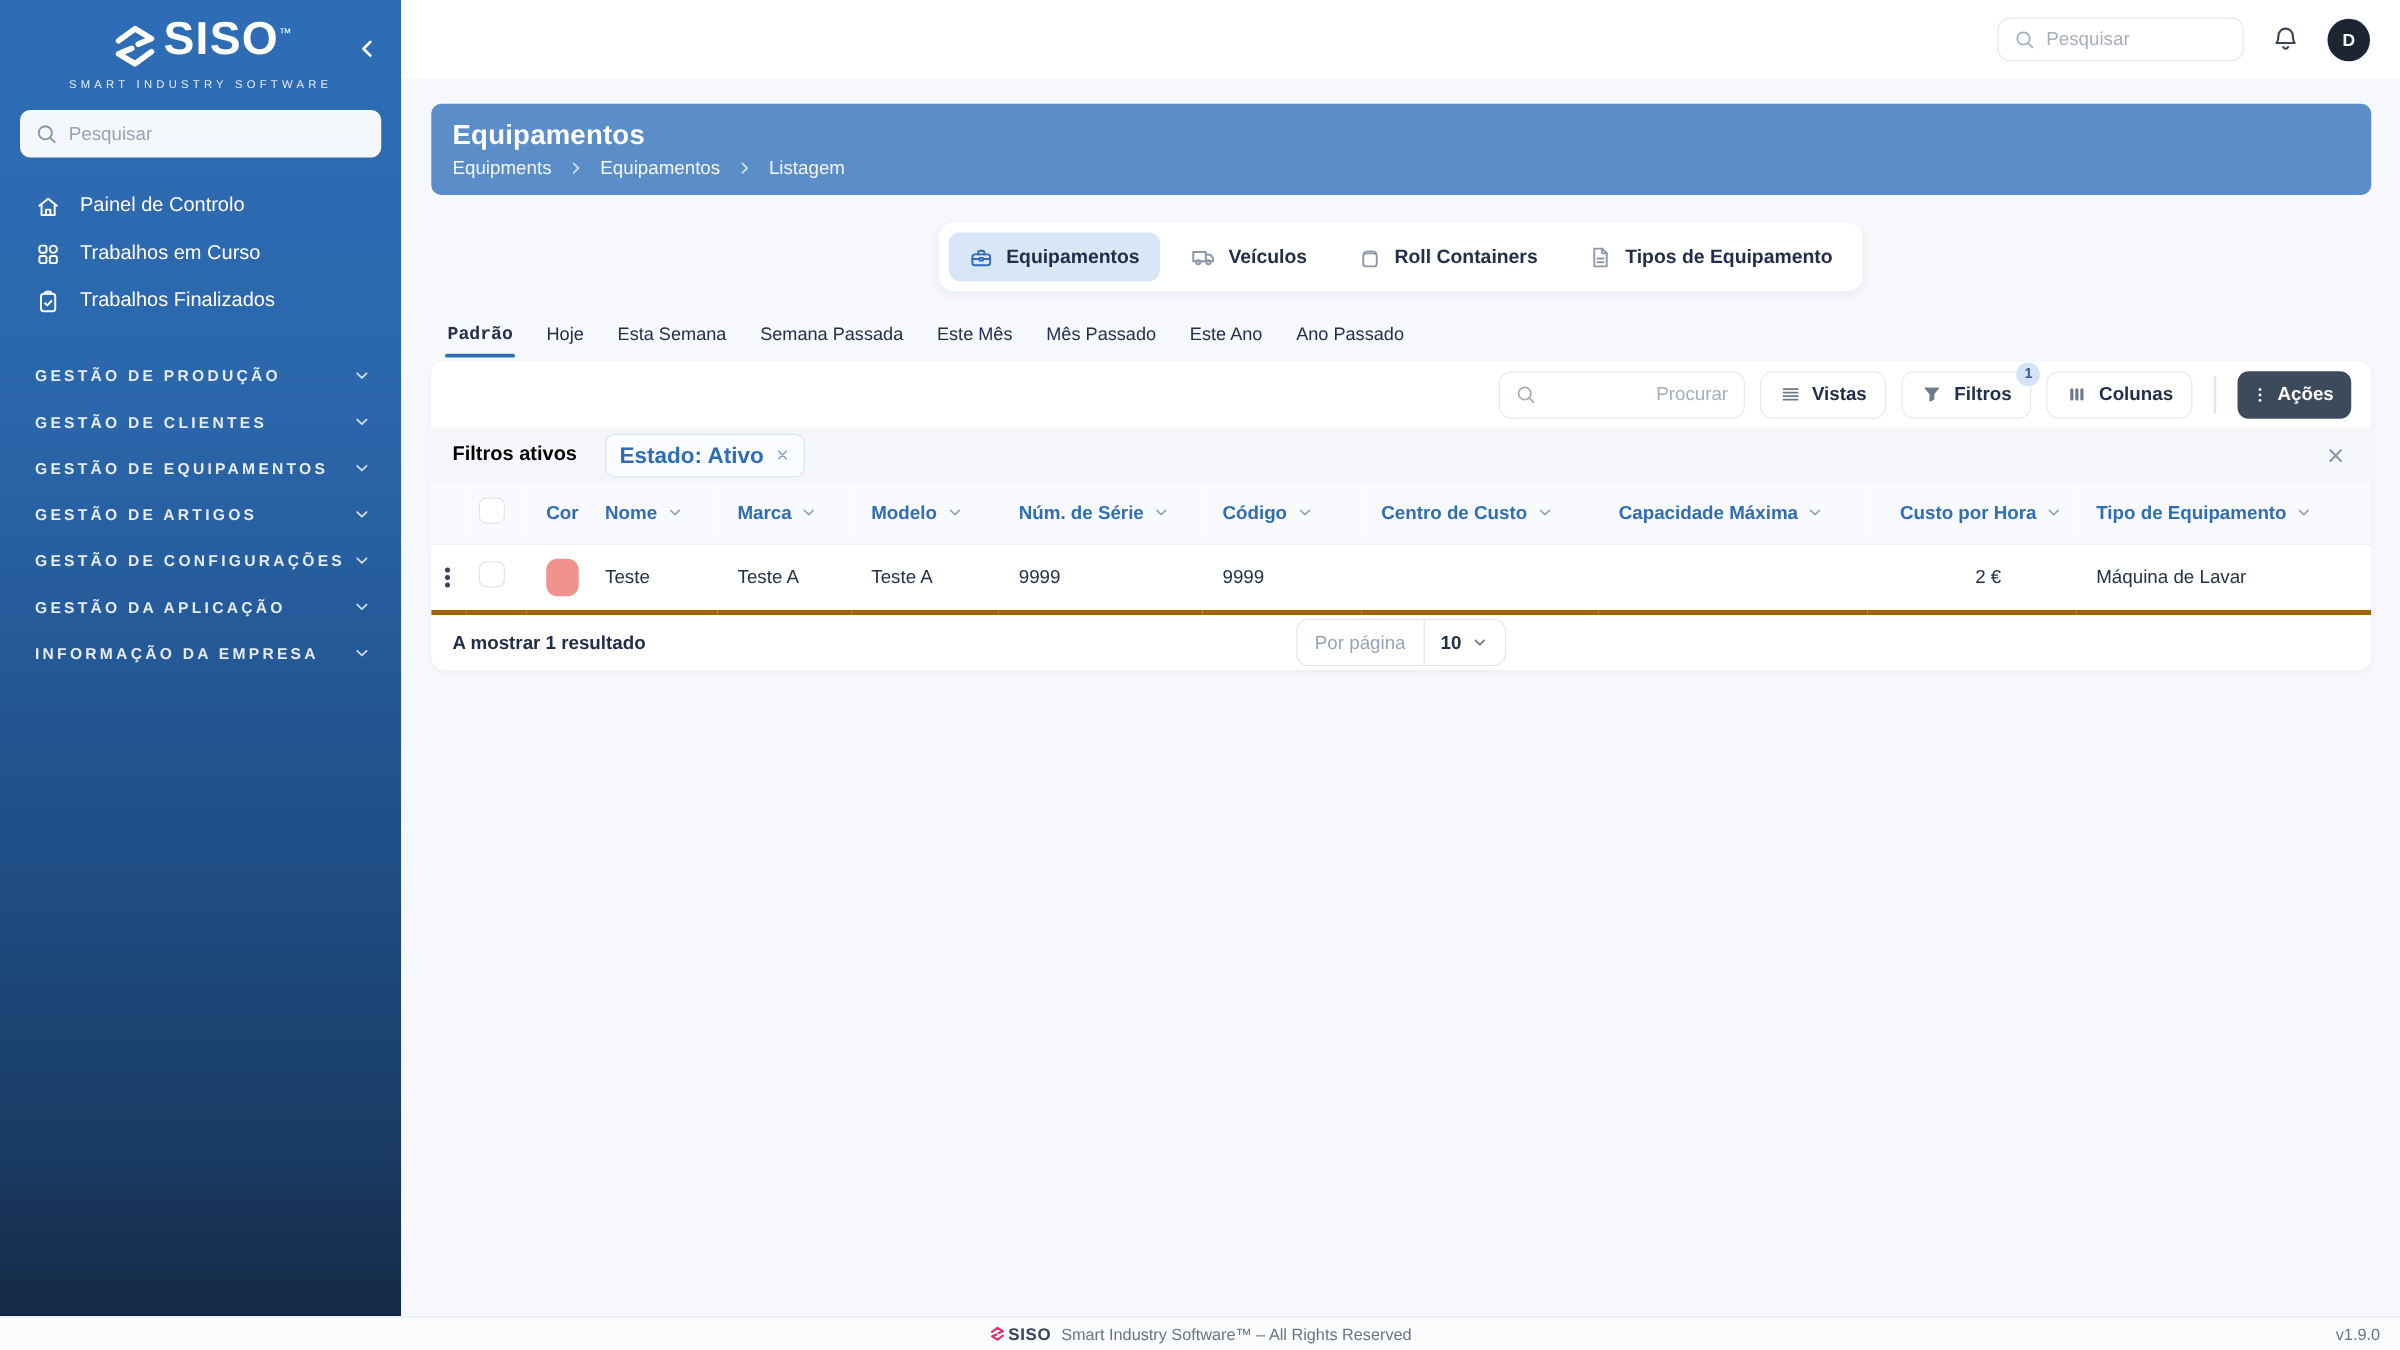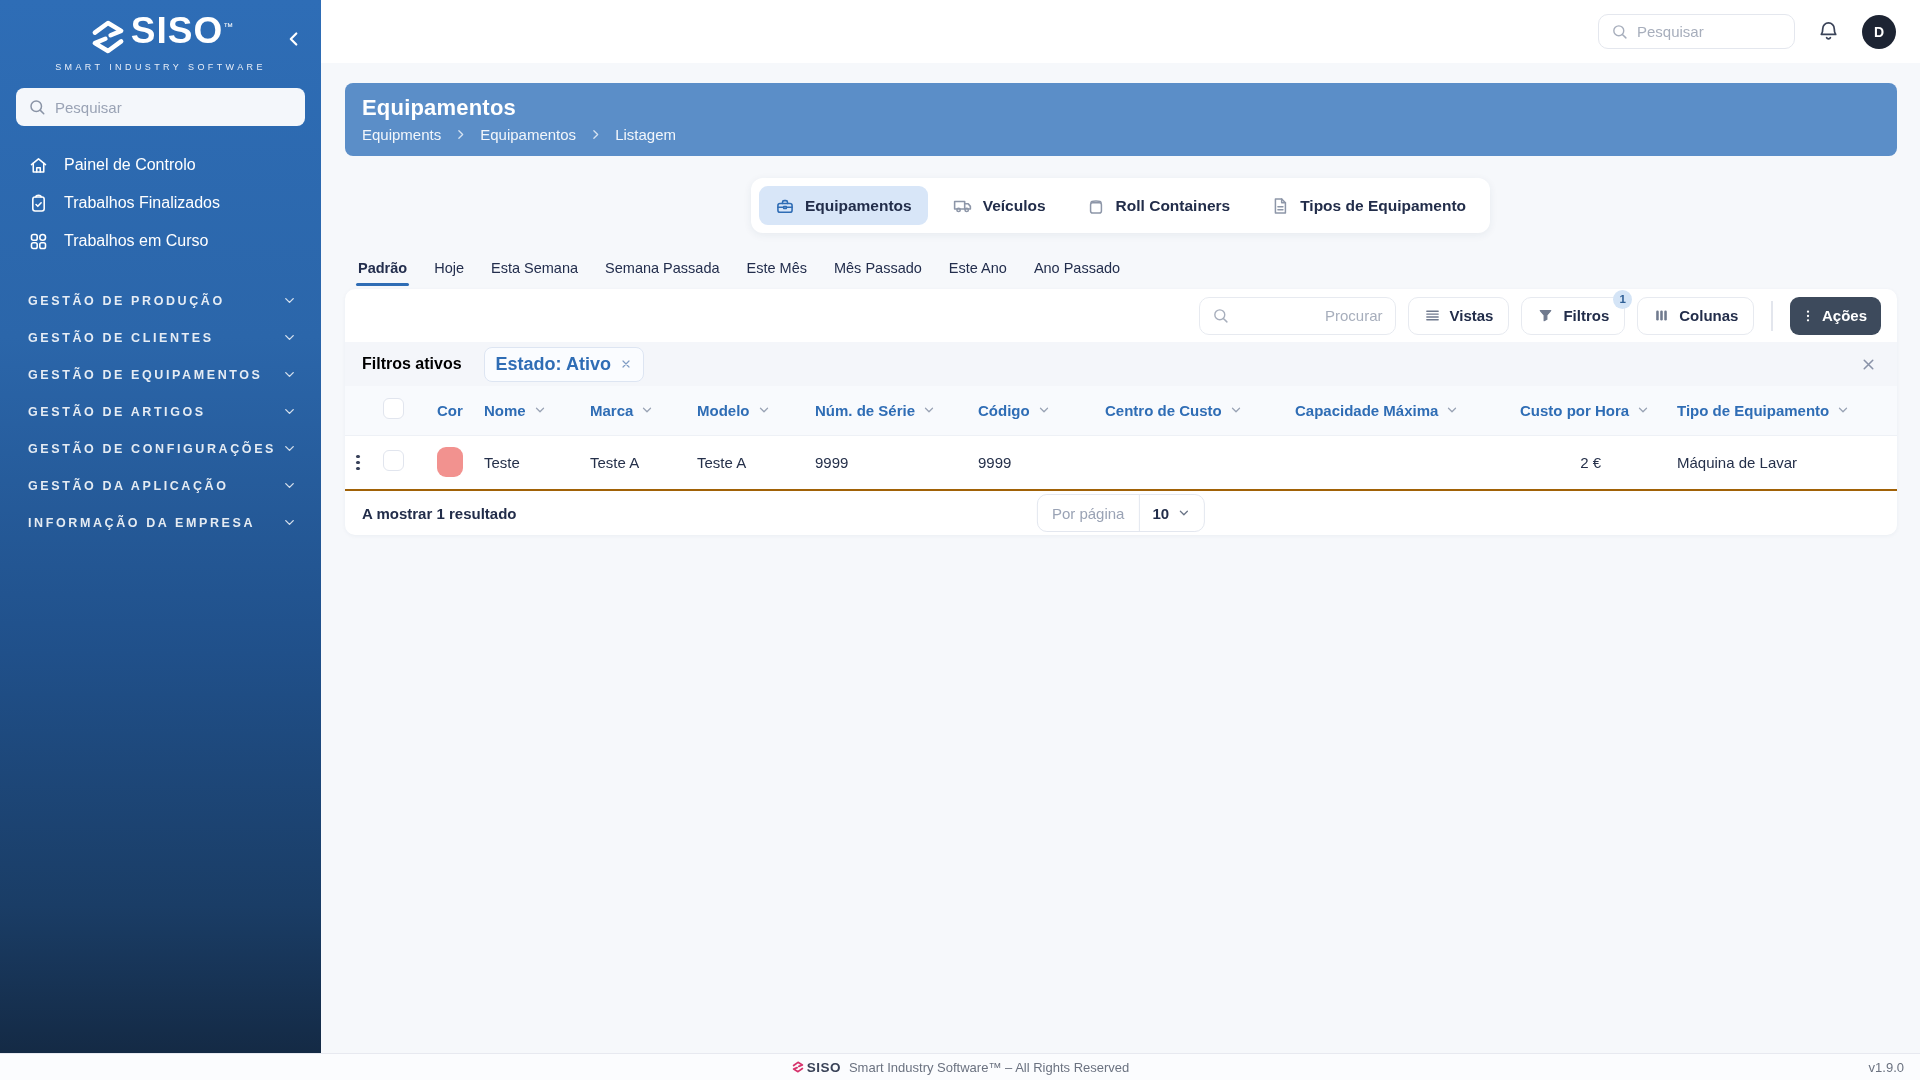--- a/index.html
+++ b/index.html
@@ -54,21 +54,21 @@
   .entity-tabs { width:fit-content; margin:22px auto 0; background:#fff; border-radius:12px;
     box-shadow:0 2px 8px rgba(25,50,90,.07); padding:8px; display:flex; gap:8px; }
   .etab { height:39px; padding:0 16px; border-radius:9px; display:flex; align-items:center; gap:10px;
     font-size:15.5px; font-weight:600; color:#222d4a; cursor:pointer; white-space:nowrap; }
   .etab.active { background:#d8e6f8; }
   .etab .ico { display:flex; }
 
   
   .period-tabs { display:flex; gap:27px; margin:27px 0 0 37px; font-size:14.5px; color:#232e4d; }
   .ptab { position:relative; padding-bottom:10px; cursor:pointer; }
-  .ptab.active { font-weight:700; }
+  .ptab.active { font-weight:700;font-family:Liberation Mono, monospace; }
   .ptab.active::after { content:""; position:absolute; left:-2px; right:-2px; bottom:0; height:3px;
     border-radius:2px; background:#2f6db5; }
 
   
   .card { margin:3px 23px 0 24px; background:#fff; border-radius:10px; overflow:hidden;
     box-shadow:0 1px 4px rgba(25,50,90,.05); }
   .toolbar { height:53px; display:flex; align-items:center; justify-content:flex-end; padding-right:16px; gap:12px; }
   .tb-search { width:197px; height:38px; border:1.5px solid #e7eaf0; border-radius:10px;
     display:flex; align-items:center; padding:0 12px; gap:9px; }
   .tb-search input { border:none; outline:none; font-size:15px; width:100%;
@@ -91,21 +91,21 @@
   .chip { margin-left:22px; display:flex; align-items:center; gap:9px; padding:6px 11px;
     border:1px solid #dde5f2; background:#fafcff; border-radius:8px;
     font-size:18px; font-weight:700; color:#2f6db5; cursor:pointer; }
   .filters-close { margin-left:auto; cursor:pointer; display:flex; }
 
   
   table { width:100%; border-collapse:collapse; table-layout:fixed; }
   thead tr { background:#f8fafd; height:49px; }
   th { text-align:left; font-size:15px; font-weight:700; color:#2f6db5; padding-left:16px; white-space:nowrap; }
   th .hwrap { display:inline-flex; align-items:center; gap:7px; cursor:pointer; }
-  tbody tr { height:55px; border-top:1px solid #eef1f6; border-bottom:2px solid #a16207; }
+  tbody tr { height:55px; border-top:1px solid #eef1f6; border-bottom:4px solid #a16207; }
   td { font-size:15px; color:#25304a; padding-left:16px; white-space:nowrap; }
   .cell-right { text-align:right; padding-right:60px; }
   .checkbox { width:21px; height:21px; border:1.5px solid #e1e5ee; border-radius:6px; background:#fff;
     cursor:pointer; display:inline-block; }
   .swatch { width:26px; height:30px; border-radius:9px; display:inline-block; vertical-align:middle; }
   .kebab { display:flex; flex-direction:column; gap:2.5px; align-items:center; width:14px; margin-left:6px; cursor:pointer; }
   .kebab i { width:3.5px; height:3.5px; border-radius:50%; background:#39425a; }
 
   
   .pagination { position:relative; height:44px; display:flex; align-items:center; padding:0 24px 0 17px; }
@@ -163,38 +163,38 @@
         <svg width="21" height="21" viewBox="0 0 24 24" fill="none" stroke="#fff" stroke-width="1.8" stroke-linecap="round" stroke-linejoin="round">
             <path d="M4 11 L12 4.5 L20 11"></path>
             <path d="M6 9.5 V19.5 H18 V9.5"></path>
             <path d="M10 19.5 V14.5 H14 V19.5"></path>
           </svg>
       </span>
       <span>Painel de Controlo</span>
     </div>
     <div class="nav-item">
       <span>
-        <svg width="21" height="21" viewBox="0 0 24 24" fill="none" stroke="#fff" stroke-width="1.8" stroke-linecap="round" stroke-linejoin="round">
-            <rect x="5.5" y="4.5" width="13" height="16" rx="2.5"></rect>
-            <path d="M9 4.5 C9 3 10 2.5 12 2.5 C14 2.5 15 3 15 4.5"></path>
-            <path d="M9.2 13.2 L11.2 15.2 L15 11.2"></path>
-          </svg>
-      </span>
-      <span>Trabalhos Finalizados</span>
-    </div>
-    <div class="nav-item">
-      <span>
         <svg width="21" height="21" viewBox="0 0 24 24" fill="none" stroke="#fff" stroke-width="1.8">
             <rect x="4" y="4" width="6.5" height="6.5" rx="2"></rect>
             <rect x="13.5" y="4" width="6.5" height="6.5" rx="3.2"></rect>
             <rect x="4" y="13.5" width="6.5" height="6.5" rx="2"></rect>
             <rect x="13.5" y="13.5" width="6.5" height="6.5" rx="2"></rect>
           </svg>
       </span>
       <span>Trabalhos em Curso</span>
+    </div>
+    <div class="nav-item">
+      <span>
+        <svg width="21" height="21" viewBox="0 0 24 24" fill="none" stroke="#fff" stroke-width="1.8" stroke-linecap="round" stroke-linejoin="round">
+            <rect x="5.5" y="4.5" width="13" height="16" rx="2.5"></rect>
+            <path d="M9 4.5 C9 3 10 2.5 12 2.5 C14 2.5 15 3 15 4.5"></path>
+            <path d="M9.2 13.2 L11.2 15.2 L15 11.2"></path>
+          </svg>
+      </span>
+      <span>Trabalhos Finalizados</span>
     </div>
   </nav>
 
   <div class="nav-sections">
     <div class="nav-section">
       <span>GESTÃO DE PRODUÇÃO</span>
       <span class="chev">
           <svg width="15" height="15" viewBox="0 0 24 24" fill="none" stroke="#fff" stroke-width="2.2" stroke-linecap="round" stroke-linejoin="round">
             <path d="M6 9 L12 15 L18 9"></path>
           </svg>

